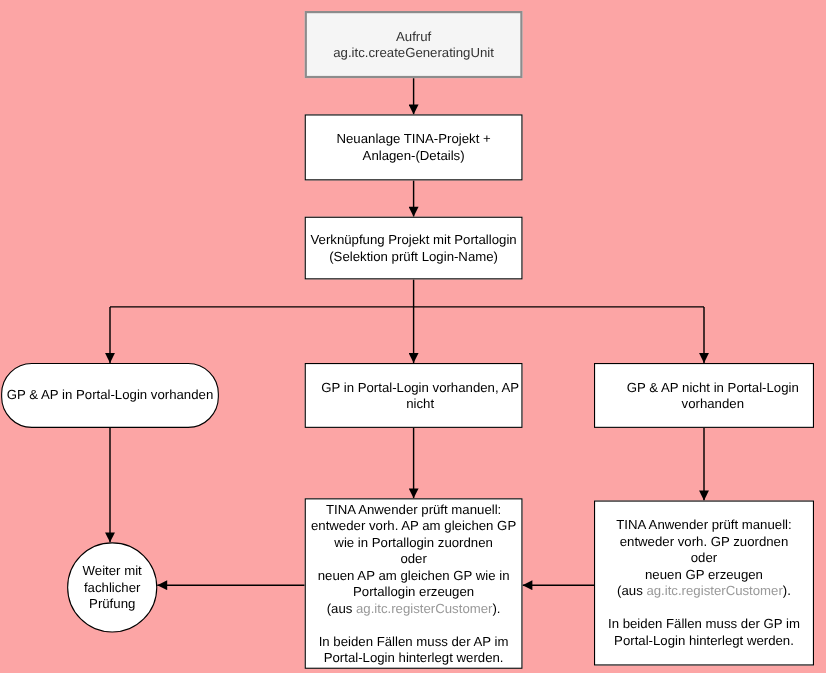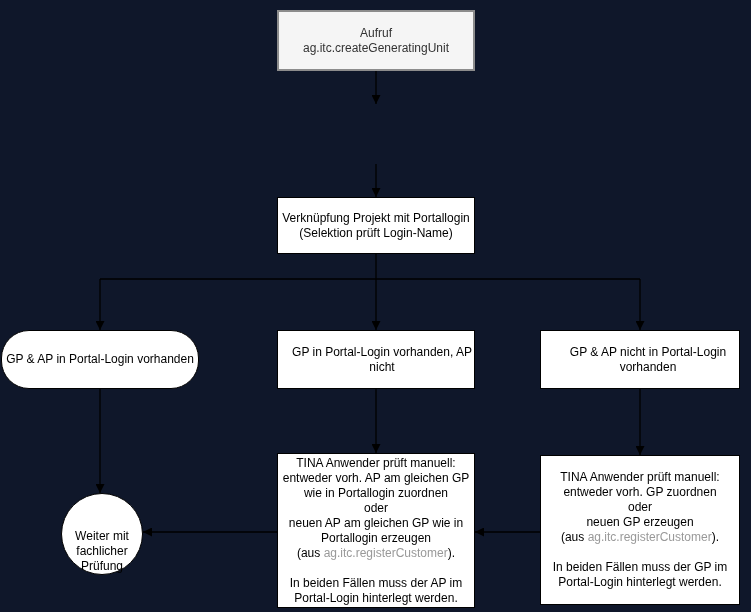--- a/index.html
+++ b/index.html
@@ -5,21 +5,21 @@
   html, body {
     margin: 0;
     padding: 0;
     background: #ffffff;
     font-family: "Liberation Sans", "DejaVu Sans", sans-serif;
   }
   .canvas {
     position: relative;
     width: 751px;
     height: 612px;
-    background: #0f172a;
+    background: #fca5a5;
     overflow: hidden;
   }
   .edges-svg {
     position: absolute;
     left: 0; top: 0;
     width: 751px; height: 612px;
     z-index: 1;
     pointer-events: none;
   }
   .node {
@@ -41,21 +41,20 @@
     width: 100%;
     padding: 0 2px;
   }
   .node--start {
     background: var(--start-fill, #f5f5f5);
     border: 2px solid var(--start-stroke, #8c8c8c);
     color: var(--start-text, #333333);
   }
   .node--circle {
     border-radius: 50%;
-    align-items: flex-end;
   }
   .code {
     color: var(--code-text, #999999);
   }
   
   #n-start        { left: 277px; top: 10px;  width: 198px; height: 61px; }
   #n-neuanlage    { left: 277px; top: 104px; width: 198px; height: 60px; }
   #n-verknuepfung { left: 277px; top: 197px; width: 198px; height: 57px; }
   #n-case-both    { left: 1px;   top: 330px; width: 198px; height: 59px; border-radius: 28px; }
   #n-case-gp-only { left: 277px; top: 330px; width: 198px; height: 59px; padding-left: 12px; }
@@ -89,20 +88,24 @@
       <path d="M540,532 L475,532" marker-end="url(#arrow)"></path>
       <path d="M277,532 L143,532" marker-end="url(#arrow)"></path>
     </g>
   </svg>
 
   <div id="n-start" class="node node--start">
     <div class="txt">Aufruf
 ag.itc.createGeneratingUnit</div>
   </div>
 
+  <div id="n-neuanlage" class="node">
+    <div class="txt">Neuanlage TINA-Projekt +
+Anlagen-(Details)</div>
+  </div>
 
   <div id="n-verknuepfung" class="node">
     <div class="txt">Verknüpfung Projekt mit Portallogin
 (Selektion prüft Login-Name)</div>
   </div>
 
   <div id="n-case-both" class="node">
     <div class="txt">GP &amp; AP in Portal-Login vorhanden</div>
   </div>
 

